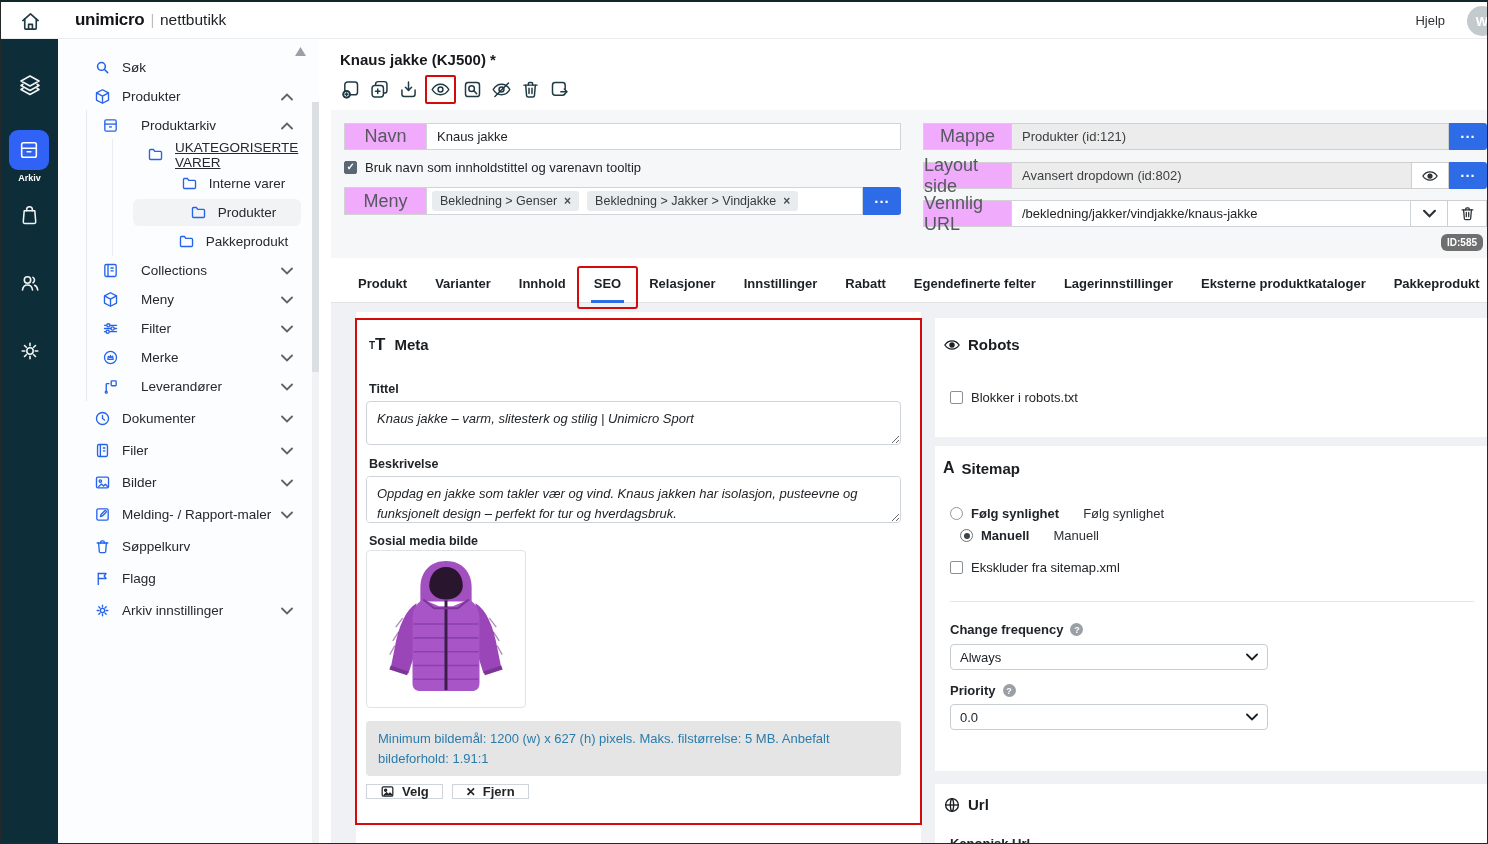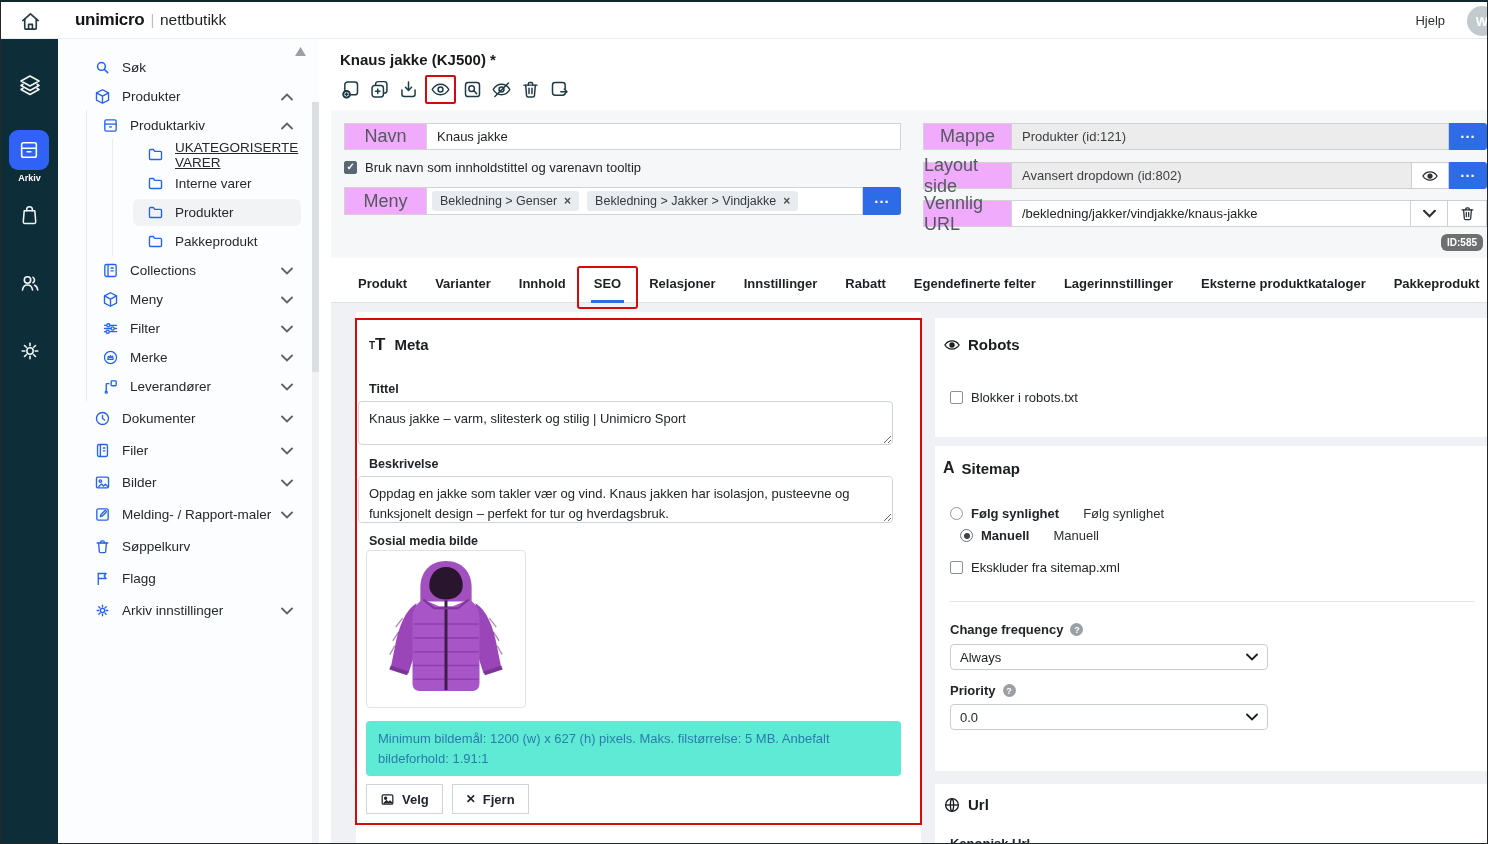--- a/index.html
+++ b/index.html
@@ -33,21 +33,21 @@
   
   .nav { position:absolute; left:57px; top:37px; bottom:0; width:261px; background:#fcfdfe; z-index:4; }
   .nav-scrolltop { position:absolute; right:13px; top:8px; color:#9aa0a5; cursor:pointer; }
   .nav-scrollbar { position:absolute; right:0; top:63px; bottom:0; width:7px; background:#f1f2f4; }
   .nav-scrollthumb { position:absolute; right:0; top:0; width:7px; height:270px; background:#dcdfe2; }
   .nav-list { padding-top:14px;margin-left:16px; }
   .nrow { position:relative; display:flex; align-items:center; height:29px; font-size:13.5px;
           color:#25292d; cursor:pointer; }
   .nrow .nic { width:17px; height:17px; margin-right:11px; color:#2563eb; flex:0 0 17px;
                display:flex; align-items:center; justify-content:center; }
-  .lvl0 { padding-left:20px; } .lvl1 { padding-left:28px; } .lvl2 { padding-left:73px; }
+  .lvl0 { padding-left:20px; } .lvl1 { padding-left:28px;gap:11px; } .lvl2 { padding-left:73px;justify-content:center; }
   .gap-top { margin-top:3px; }
   .chev { position:absolute; right:26px; color:#5d6367; display:flex; }
   .sel-pill { position:absolute; left:59px; right:18px; top:1px; bottom:1px; background:#f1f3f5; border-radius:6px; }
   .nrow > span.lab { position:relative; z-index:1; }
   .underline .lab { text-decoration:underline; }
   .guide-a { position:absolute; left:28px; top:71px; width:1px; height:291px; background:#e7eaec; }
   .guide-b { position:absolute; left:54px; top:100px; width:1px; height:117px; background:#eaedef; }
 
   
   .main { position:absolute; left:318px; top:37px; right:0; bottom:0; background:#fff; }
@@ -103,29 +103,29 @@
   .content { position:absolute; left:12px; right:0; top:264px; bottom:0; background:#eff1f4; overflow:hidden; }
   .card { position:absolute; background:#fff; }
   .card-meta { left:25px; top:9px; width:565px; height:531px; }
   .red-rect { position:absolute; left:-1px; top:6px; width:567px; height:507px;
               border:2px solid #d40b0b; pointer-events:none; z-index:3; }
   .card-head { display:flex; align-items:center; gap:9px; font-size:15px; font-weight:700; color:#1b1e21; }
   .meta-head { position:absolute; left:13px; top:24px; }
   .ticon { font-weight:800; color:#1b1e21; line-height:1; }
   .ticon .tsm { font-size:10px; vertical-align:1px; } .ticon .tbg { font-size:17px; }
   .inlabel { font-size:12.5px; font-weight:600; color:#212529; position:absolute; left:13px; }
-  .txa { position:absolute; left:2px; width:535px; border:1px solid #ced4da; border-radius:4px;
+  .txa { position:absolute; left:10px; width:535px; border:1px solid #ced4da; border-radius:4px;
          font-size:13px; color:#212529; padding:7px 10px; resize:vertical; line-height:1.5;
-         font-family:"Liberation Sans",sans-serif; }
+         font-family:"Liberation Sans",sans-serif;font-style:italic; }
   .imgbox { position:absolute; left:10px; top:238px; width:160px; height:158px; border:1px solid #dfe3e6;
             border-radius:4px; background:#fff; display:flex; align-items:center; justify-content:center; }
-  .infobox { position:absolute; left:10px; top:409px; width:535px; min-height:53px; background:#5eead4;
+  .infobox { position:absolute; left:10px; top:409px; width:535px; min-height:53px; background:#e5e5e5;
              border-radius:4px; color:#2b7cab; font-size:13px; line-height:1.5; padding:8px 12px; }
   .btnrow { position:absolute; left:10px; top:472px; display:flex; gap:9px; }
-  .obtn { height:30px; padding:0 13px; border:1px solid #ced4da; border-radius:0; background:#fff;
+  .obtn { height:15px; padding:0 13px; border:1px solid #ced4da; border-radius:0; background:#fff;
           font-size:13px; font-weight:600; color:#212529; display:flex; align-items:center; gap:7px; cursor:pointer; }
   .xglyph { font-weight:800; font-size:12px; }
   .xglyph::before { content:"✕"; }
 
   .card-robots  { left:604px; top:15px;  width:559px; height:119px; }
   .card-sitemap { left:604px; top:143px; width:559px; height:325px; }
   .card-url     { left:604px; top:481px; width:559px; height:62px; }
   .rc-head { position:absolute; left:8px; display:flex; align-items:flex-start; gap:7px;
              font-size:15px; font-weight:700; color:#1b1e21; }
   .simple-row { position:absolute; left:15px; display:flex; align-items:center; gap:8px;

